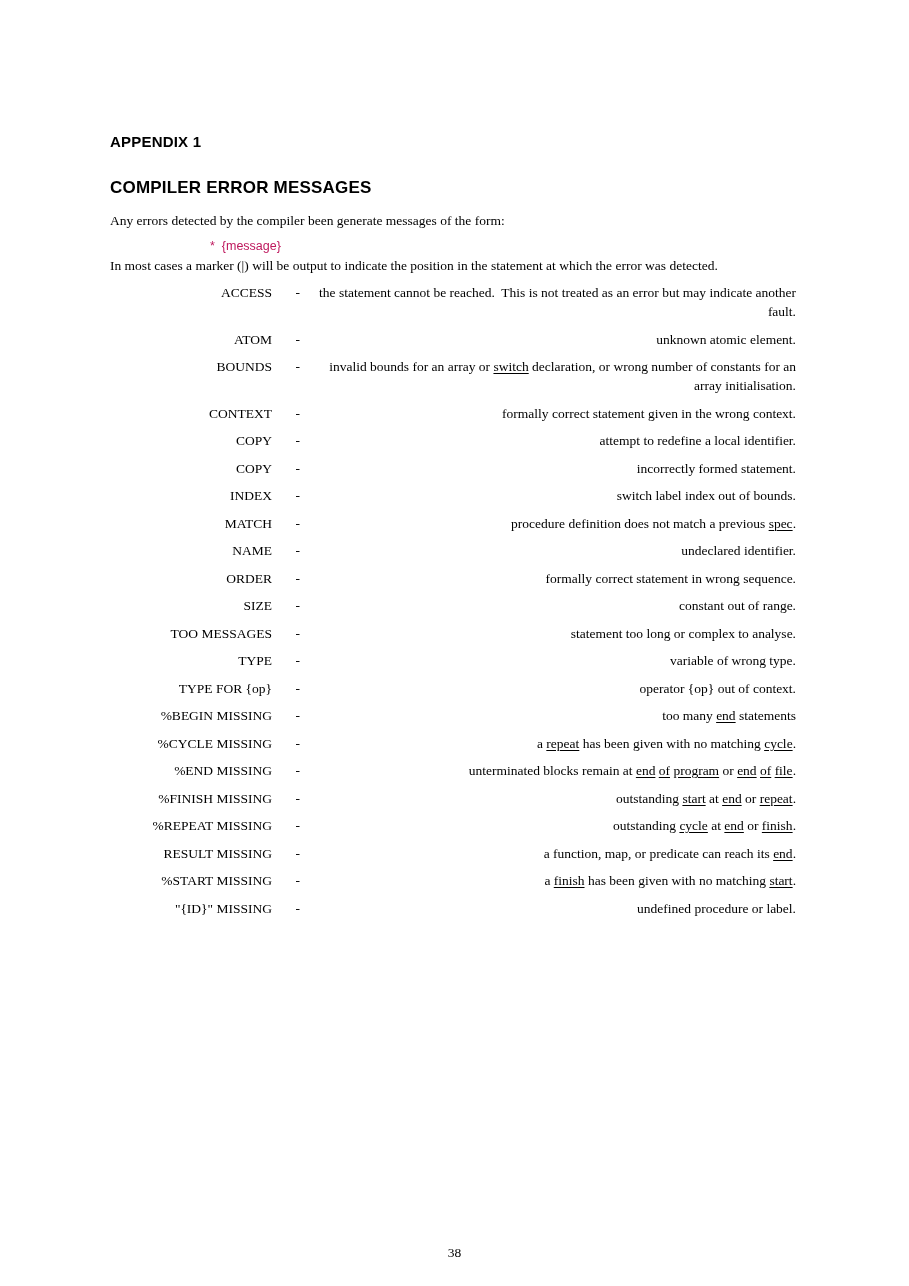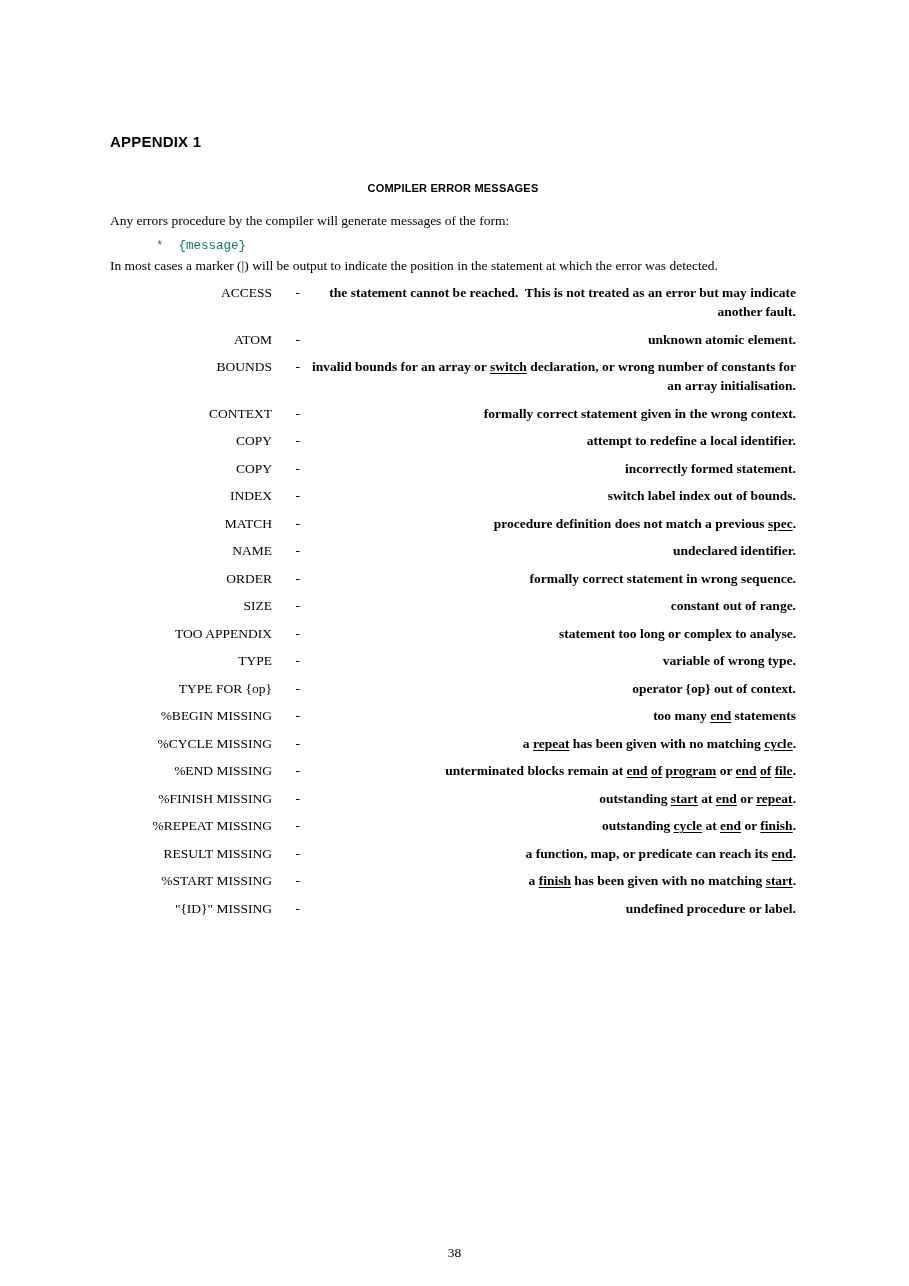--- a/index.html
+++ b/index.html
@@ -27,37 +27,36 @@
     font-weight: bold;
     font-size: 15px;
     line-height: 18px;
     text-align: left;
     letter-spacing: 0.2px;
     margin: 0;
   }
   .subtitle {
     font-family: "Liberation Sans", sans-serif;
     font-weight: bold;
-    font-size: 11px;
+    font-size: 17px;
     line-height: 20px;
-    text-align: center;
     letter-spacing: 0.2px;
     margin: 27px 0 0 0;
   }
   .body-par {
     font-size: 13.5px;
     line-height: 19px;
     margin: 13px 0 0 0;
   }
   .code-line {
-    font-family: Liberation Mono, monospace;
+    font-family: Liberation Sans, sans-serif;
     font-size: 12.5px;
     line-height: 19px;
-    color: #0f766e;
-    margin: 7px 0 0 46px;
+    color: #be185d;
+    margin: 7px 0 0 100px;
     white-space: pre;
   }
   .note-par {
     margin-top: 0;
   }
   .error-list {
     margin-top: 8px;
     text-align: right;
   }
   .error-row {
@@ -72,21 +71,20 @@
     width: 162px;
     white-space: pre;
   }
   .dash-cell {
     flex: none;
     width: 28px;
   }
   .desc-cell {
     flex: 1;
     white-space: pre-wrap;
-    font-weight: bold;
   }
   .u {
     text-decoration: underline;
     text-underline-offset: 2px;
   }
   .footer {
     position: absolute;
     top: 1245px;
     left: 0;
     width: 909px;
@@ -95,21 +93,21 @@
     line-height: 16px;
   }
 </style>
 </head>
 <body>
 
 <div class="page">
   <div class="content">
     <h1 class="title">APPENDIX 1</h1>
     <h2 class="subtitle">COMPILER ERROR MESSAGES</h2>
-    <p class="body-par">Any errors procedure by the compiler will generate messages of the form:</p>
+    <p class="body-par">Any errors detected by the compiler been generate messages of the form:</p>
     <div class="code-line">*  {message}</div>
     <p class="body-par note-par">In most cases a marker (|) will be output to indicate the position in the statement at which the error was detected.</p>
     <div class="error-list" id="error-list">
   <div class="error-row">
     <div class="term-cell">ACCESS</div>
     <div class="dash-cell">-</div>
     <div class="desc-cell"><span>the statement cannot be reached.  This is not treated as an error but may indicate another fault.</span></div>
   </div>
 
   <div class="error-row">
@@ -166,21 +164,21 @@
     <div class="desc-cell"><span>formally correct statement in wrong sequence.</span></div>
   </div>
 
   <div class="error-row">
     <div class="term-cell">SIZE</div>
     <div class="dash-cell">-</div>
     <div class="desc-cell"><span>constant out of range.</span></div>
   </div>
 
   <div class="error-row">
-    <div class="term-cell">TOO APPENDIX</div>
+    <div class="term-cell">TOO MESSAGES</div>
     <div class="dash-cell">-</div>
     <div class="desc-cell"><span>statement too long or complex to analyse.</span></div>
   </div>
 
   <div class="error-row">
     <div class="term-cell">TYPE</div>
     <div class="dash-cell">-</div>
     <div class="desc-cell"><span>variable of wrong type.</span></div>
   </div>
 

